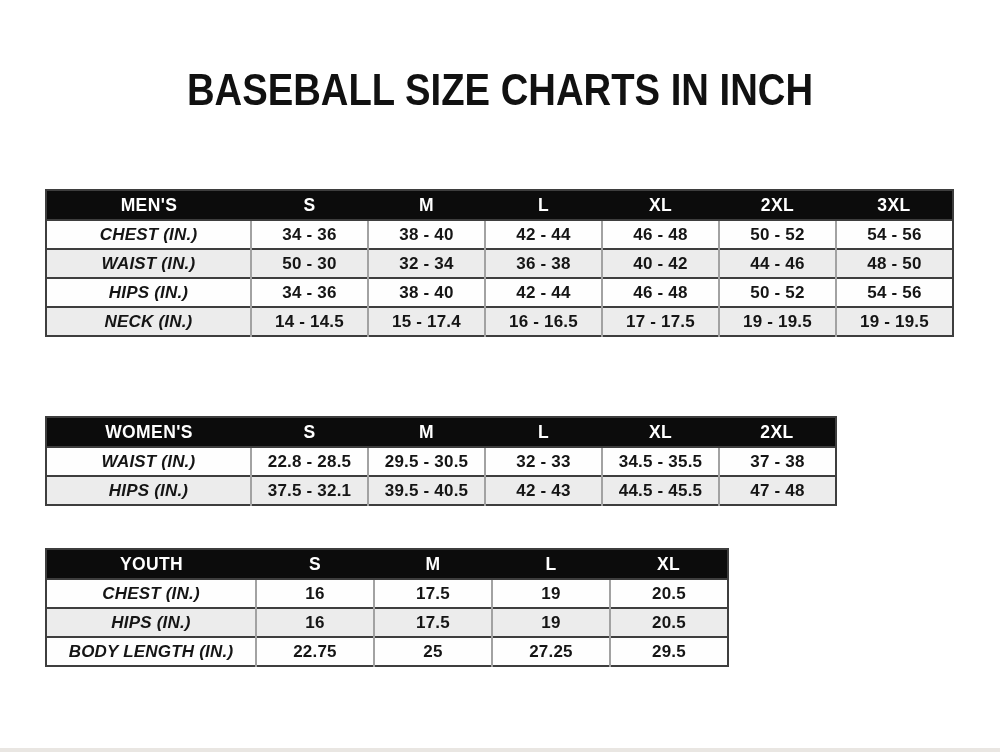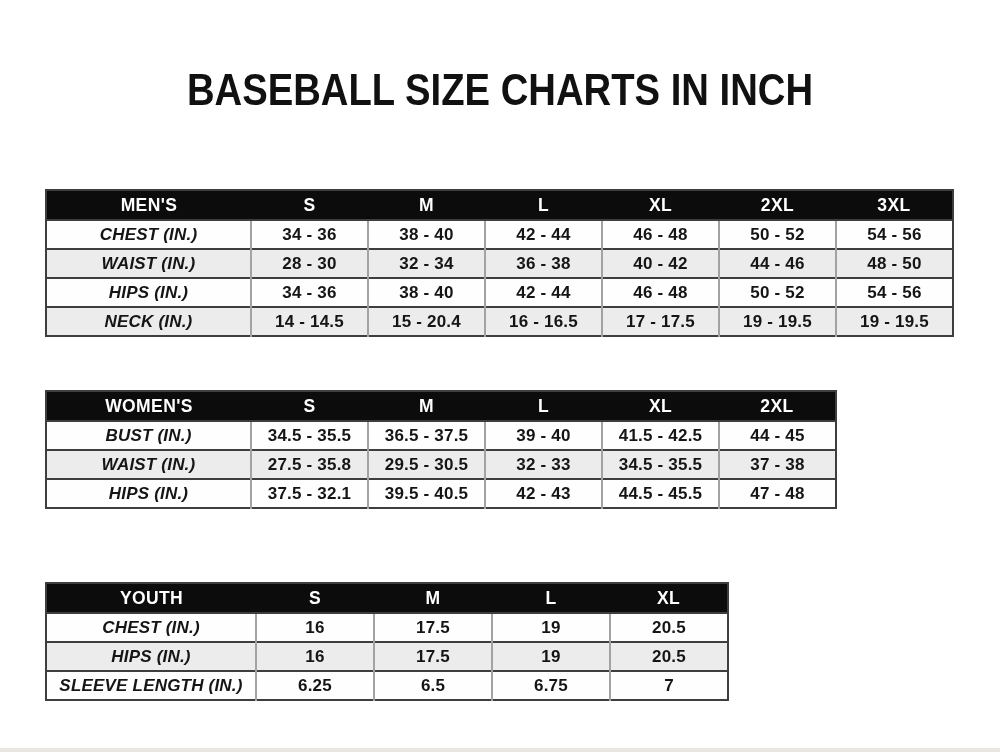--- a/index.html
+++ b/index.html
@@ -25,22 +25,22 @@
     font-weight: bold;
     color: #111111;
     letter-spacing: 0px;
     transform: scaleX(0.85);
     transform-origin: 50% 50%;
     white-space: nowrap;
   }
 
   .size-table-section { position: absolute; left: 45px; }
   .section-mens   { top: 189px; }
-  .section-womens { top: 390px; }
-  .section-youth  { top: 582px; }
+  .section-womens { top: 416px; }
+  .section-youth  { top: 548px; }
 
   table.size-table {
     border-collapse: collapse;
     table-layout: fixed;
     font-family: "Liberation Sans", sans-serif;
     font-weight: bold;
     font-size: 17px;
     color: var(--text-color, #151515);
     border: 2px solid var(--border-dark, #3e3e3e);
   }
@@ -113,40 +113,40 @@
             <td>CHEST (IN.)</td>
             <td>34 - 36</td>
             <td>38 - 40</td>
             <td>42 - 44</td>
             <td>46 - 48</td>
             <td>50 - 52</td>
             <td>54 - 56</td>
           </tr>
           <tr>
             <td>WAIST (IN.)</td>
-            <td>28 - 30</td>
+            <td>50 - 30</td>
             <td>32 - 34</td>
             <td>36 - 38</td>
             <td>40 - 42</td>
             <td>44 - 46</td>
             <td>48 - 50</td>
           </tr>
           <tr>
             <td>HIPS (IN.)</td>
             <td>34 - 36</td>
             <td>38 - 40</td>
             <td>42 - 44</td>
             <td>46 - 48</td>
             <td>50 - 52</td>
             <td>54 - 56</td>
           </tr>
           <tr>
             <td>NECK (IN.)</td>
             <td>14 - 14.5</td>
-            <td>15 - 20.4</td>
+            <td>15 - 17.4</td>
             <td>16 - 16.5</td>
             <td>17 - 17.5</td>
             <td>19 - 19.5</td>
             <td>19 - 19.5</td>
           </tr>
         </tbody>
       </table>
   </div>
 
   <div class="size-table-section section-womens">
@@ -164,30 +164,22 @@
             <th>WOMEN'S</th>
             <th>S</th>
             <th>M</th>
             <th>L</th>
             <th>XL</th>
             <th>2XL</th>
           </tr>
         </thead>
         <tbody>
           <tr>
-            <td>BUST (IN.)</td>
-            <td>34.5 - 35.5</td>
-            <td>36.5 - 37.5</td>
-            <td>39 - 40</td>
-            <td>41.5 - 42.5</td>
-            <td>44 - 45</td>
-          </tr>
-          <tr>
             <td>WAIST (IN.)</td>
-            <td>27.5 - 35.8</td>
+            <td>22.8 - 28.5</td>
             <td>29.5 - 30.5</td>
             <td>32 - 33</td>
             <td>34.5 - 35.5</td>
             <td>37 - 38</td>
           </tr>
           <tr>
             <td>HIPS (IN.)</td>
             <td>37.5 - 32.1</td>
             <td>39.5 - 40.5</td>
             <td>42 - 43</td>
@@ -225,25 +217,25 @@
             <td>20.5</td>
           </tr>
           <tr>
             <td>HIPS (IN.)</td>
             <td>16</td>
             <td>17.5</td>
             <td>19</td>
             <td>20.5</td>
           </tr>
           <tr>
-            <td>SLEEVE LENGTH (IN.)</td>
-            <td>6.25</td>
-            <td>6.5</td>
-            <td>6.75</td>
-            <td>7</td>
+            <td>BODY LENGTH (IN.)</td>
+            <td>22.75</td>
+            <td>25</td>
+            <td>27.25</td>
+            <td>29.5</td>
           </tr>
         </tbody>
       </table>
   </div>
 
   <div class="scan-edge"></div>
 
 </div>
 
 </body></html>

